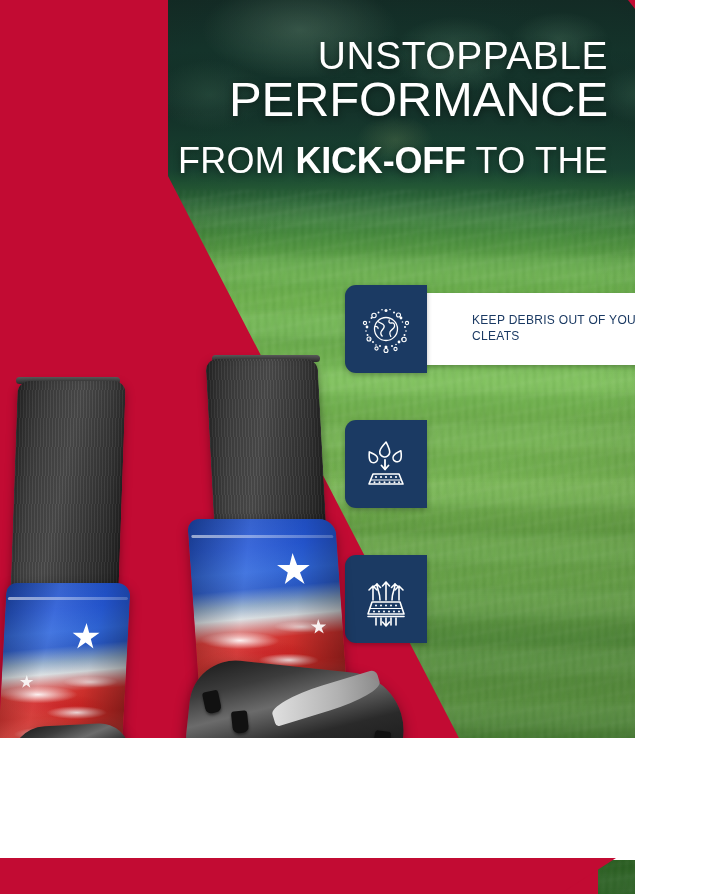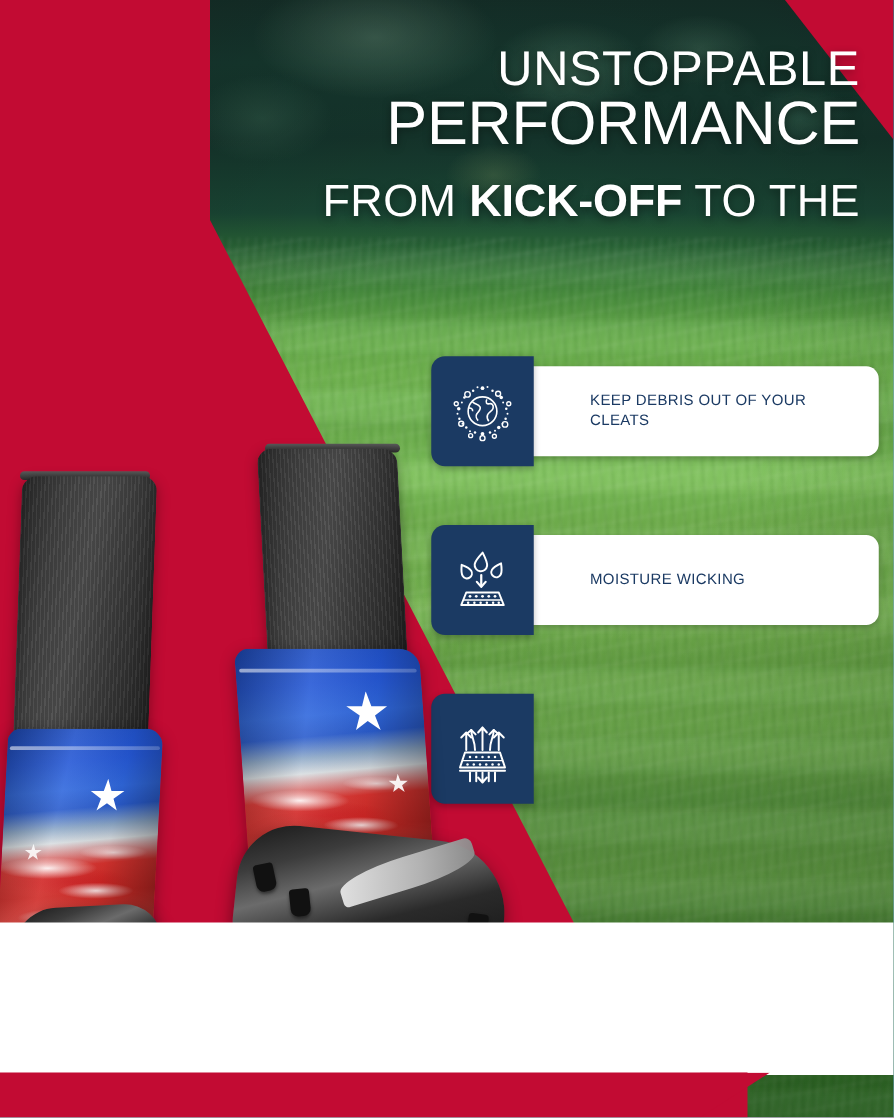--- a/index.html
+++ b/index.html
@@ -1,20 +1,20 @@
 <!DOCTYPE html>
 <html><head>
 <meta charset="utf-8">
 <style>
   html,body{margin:0;padding:0;background:#ffffff;}
   body{font-family:"Liberation Sans", sans-serif;}
 
   #poster{
     position:relative;
-    width:715px;height:894px;
+    width:635px;height:894px;
     overflow:hidden;
     background:#0369a1;
   }
 
   
   .bg-stadium{
     position:absolute;left:0;top:0;width:715px;height:894px;
     background:
       radial-gradient(ellipse 140px 70px at 300px 30px, rgba(150,190,160,.30), transparent 70%),
       radial-gradient(ellipse 90px 55px at 455px 55px, rgba(120,175,140,.30), transparent 70%),
@@ -263,23 +263,20 @@
               <circle cx="49" cy="22" r="1.6"></circle>
             <circle cx="7" cy="22" r="1.6"></circle>
               <circle cx="18.5" cy="47.5" r="1.6"></circle>
             <circle cx="37.5" cy="48" r="1.6"></circle>
           </g>
         </svg>
       </div>
     </div>
 
     <div class="feature">
-      <div class="f-pill">
-        <div class="f-label">MOISTURE WICKING</div>
-      </div>
       <div class="f-iconbox">
         <svg width="58" height="56" viewBox="0 0 58 56" fill="none" stroke="#ffffff" stroke-width="1.6" stroke-linecap="round" stroke-linejoin="round">
 
           <path d="M28 6 C24.5 11 23 13.5 23 16 a5 5 0 0 0 10 0 c0-2.5-1.5-5-5-10 Z" transform="rotate(8 28 14)"></path>
           <path d="M15.5 15 C12.5 19 11.5 21 11.5 23 a4 4 0 0 0 8 0 c0-2-1-4-4-8 Z" transform="rotate(-32 15.5 21)"></path>
           <path d="M41 14 C38 18 37 20 37 22 a4 4 0 0 0 8 0 c0-2-1-4-4-8 Z" transform="rotate(28 41 20)"></path>
 
           <path d="M28 24 L28 33" stroke-width="1.8"></path>
           <path d="M24.5 29.5 L28 33.5 L31.5 29.5" stroke-width="1.8"></path>
 

